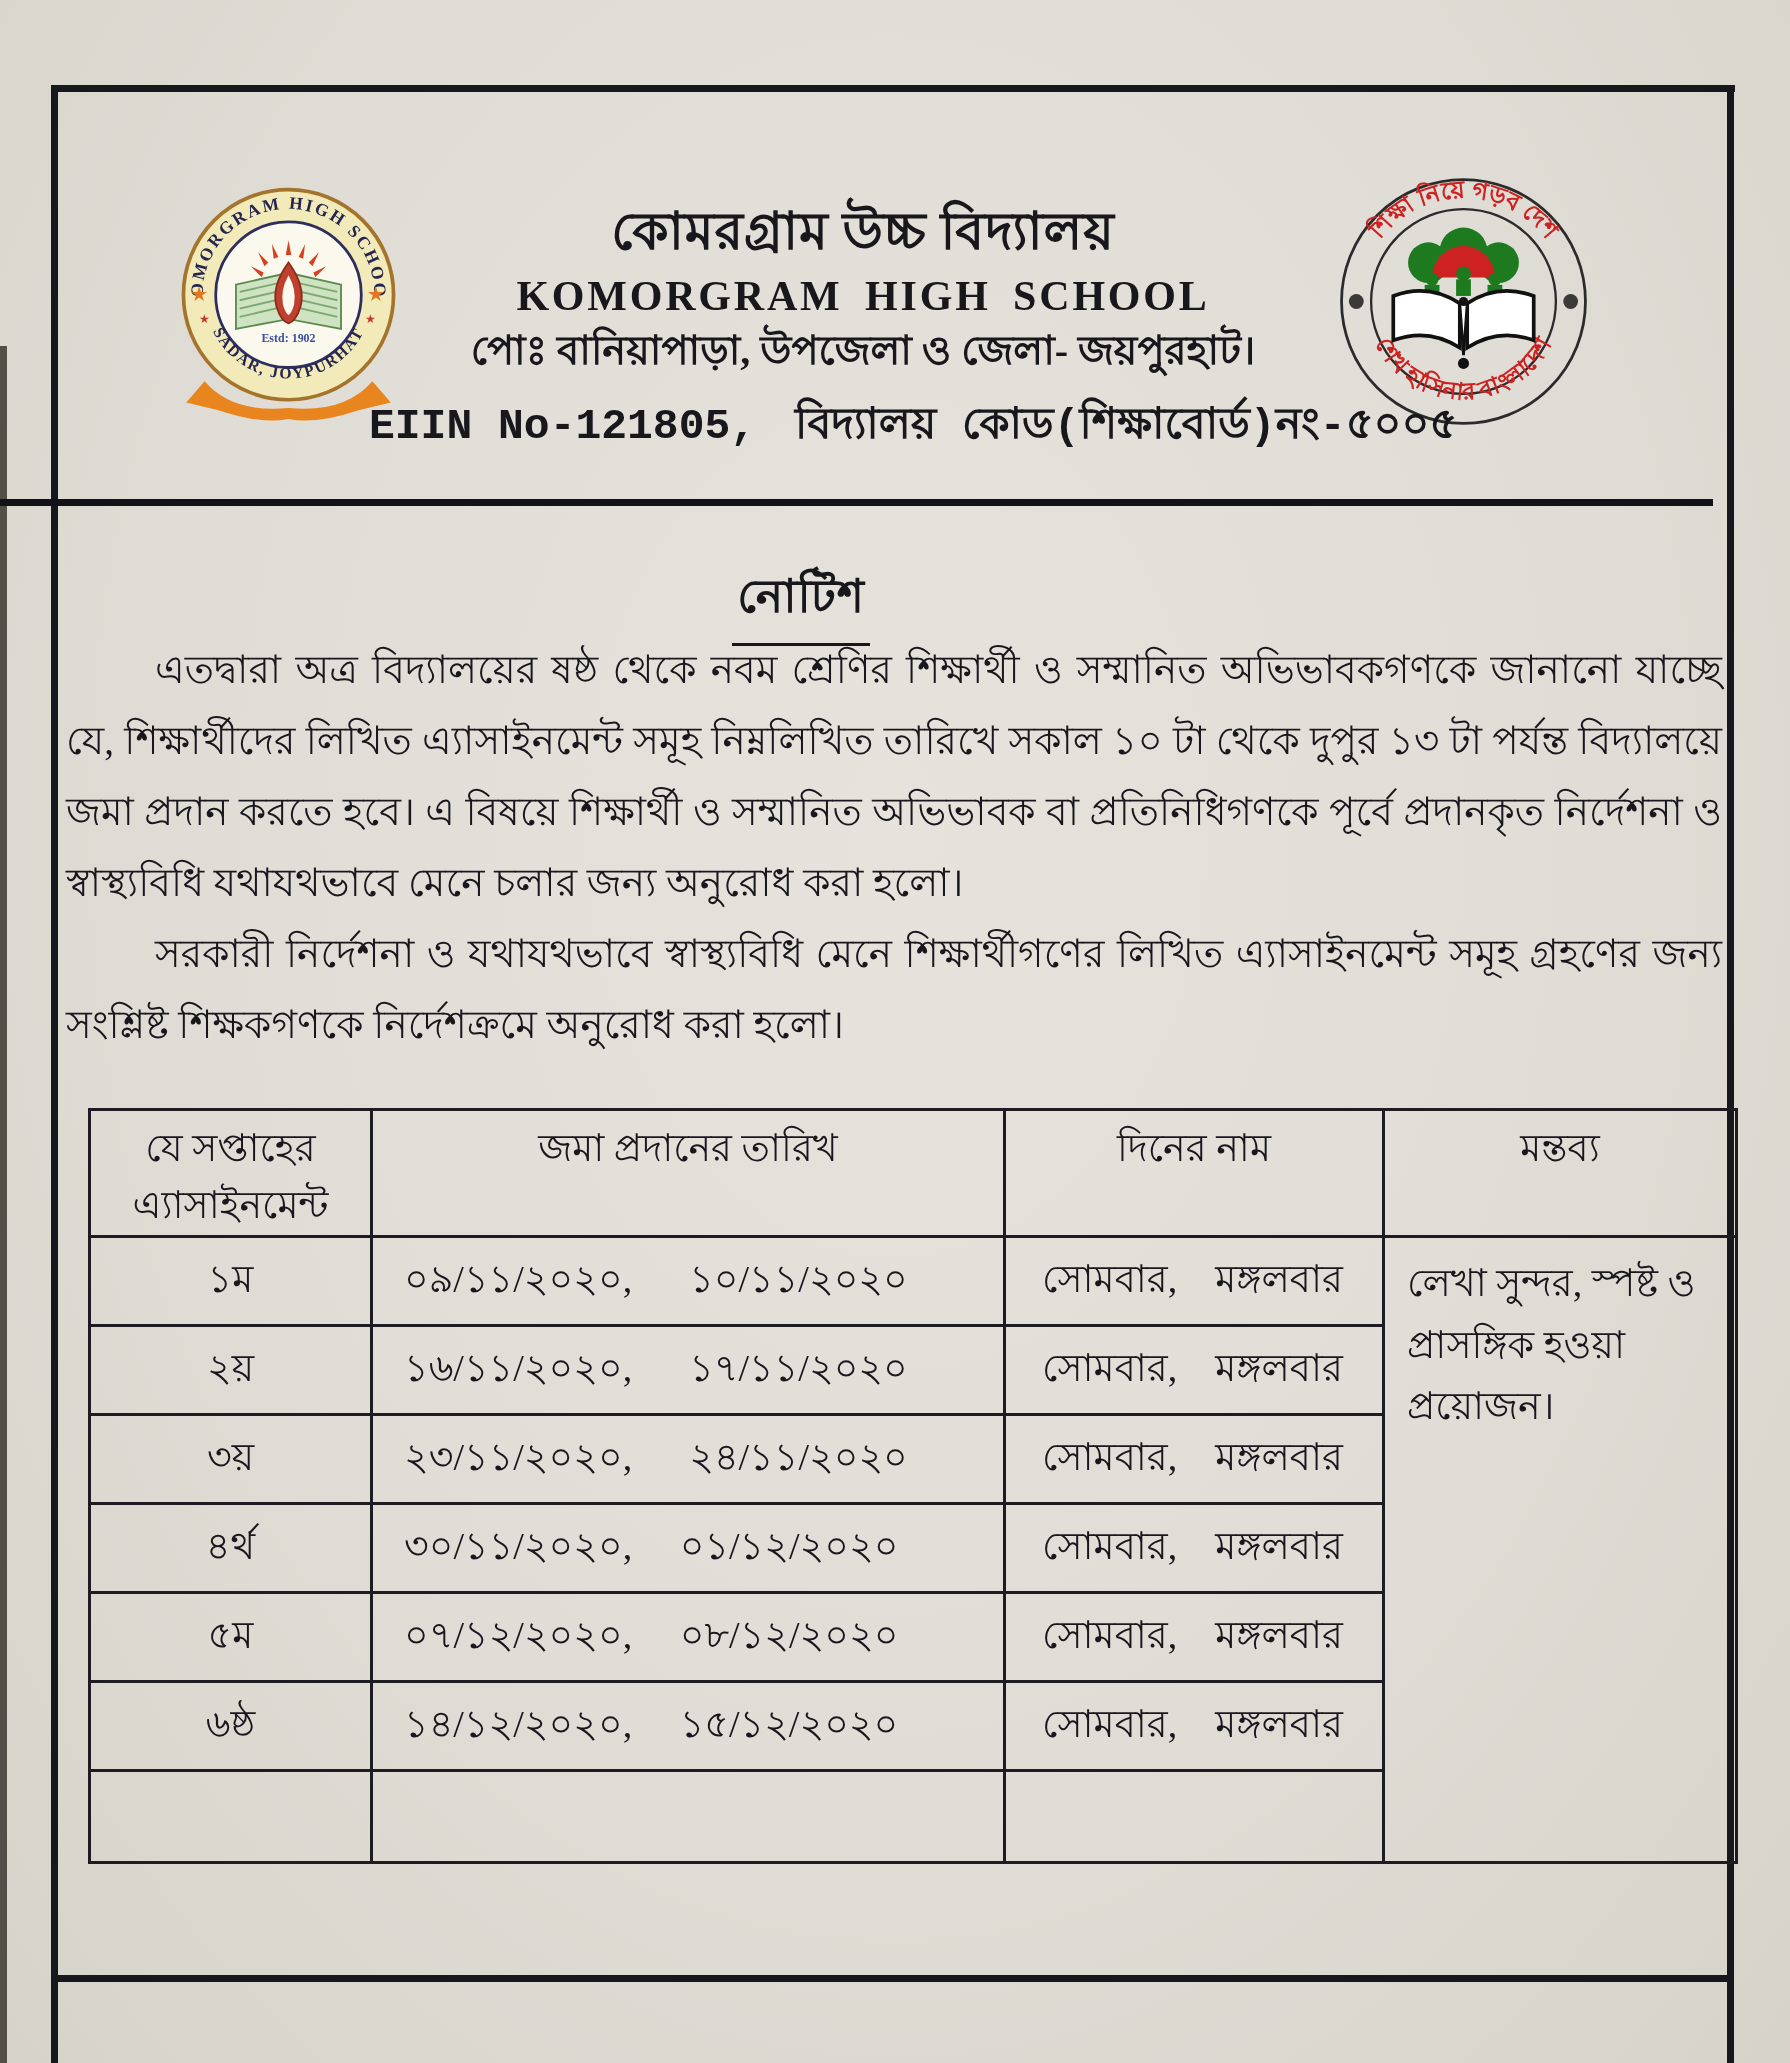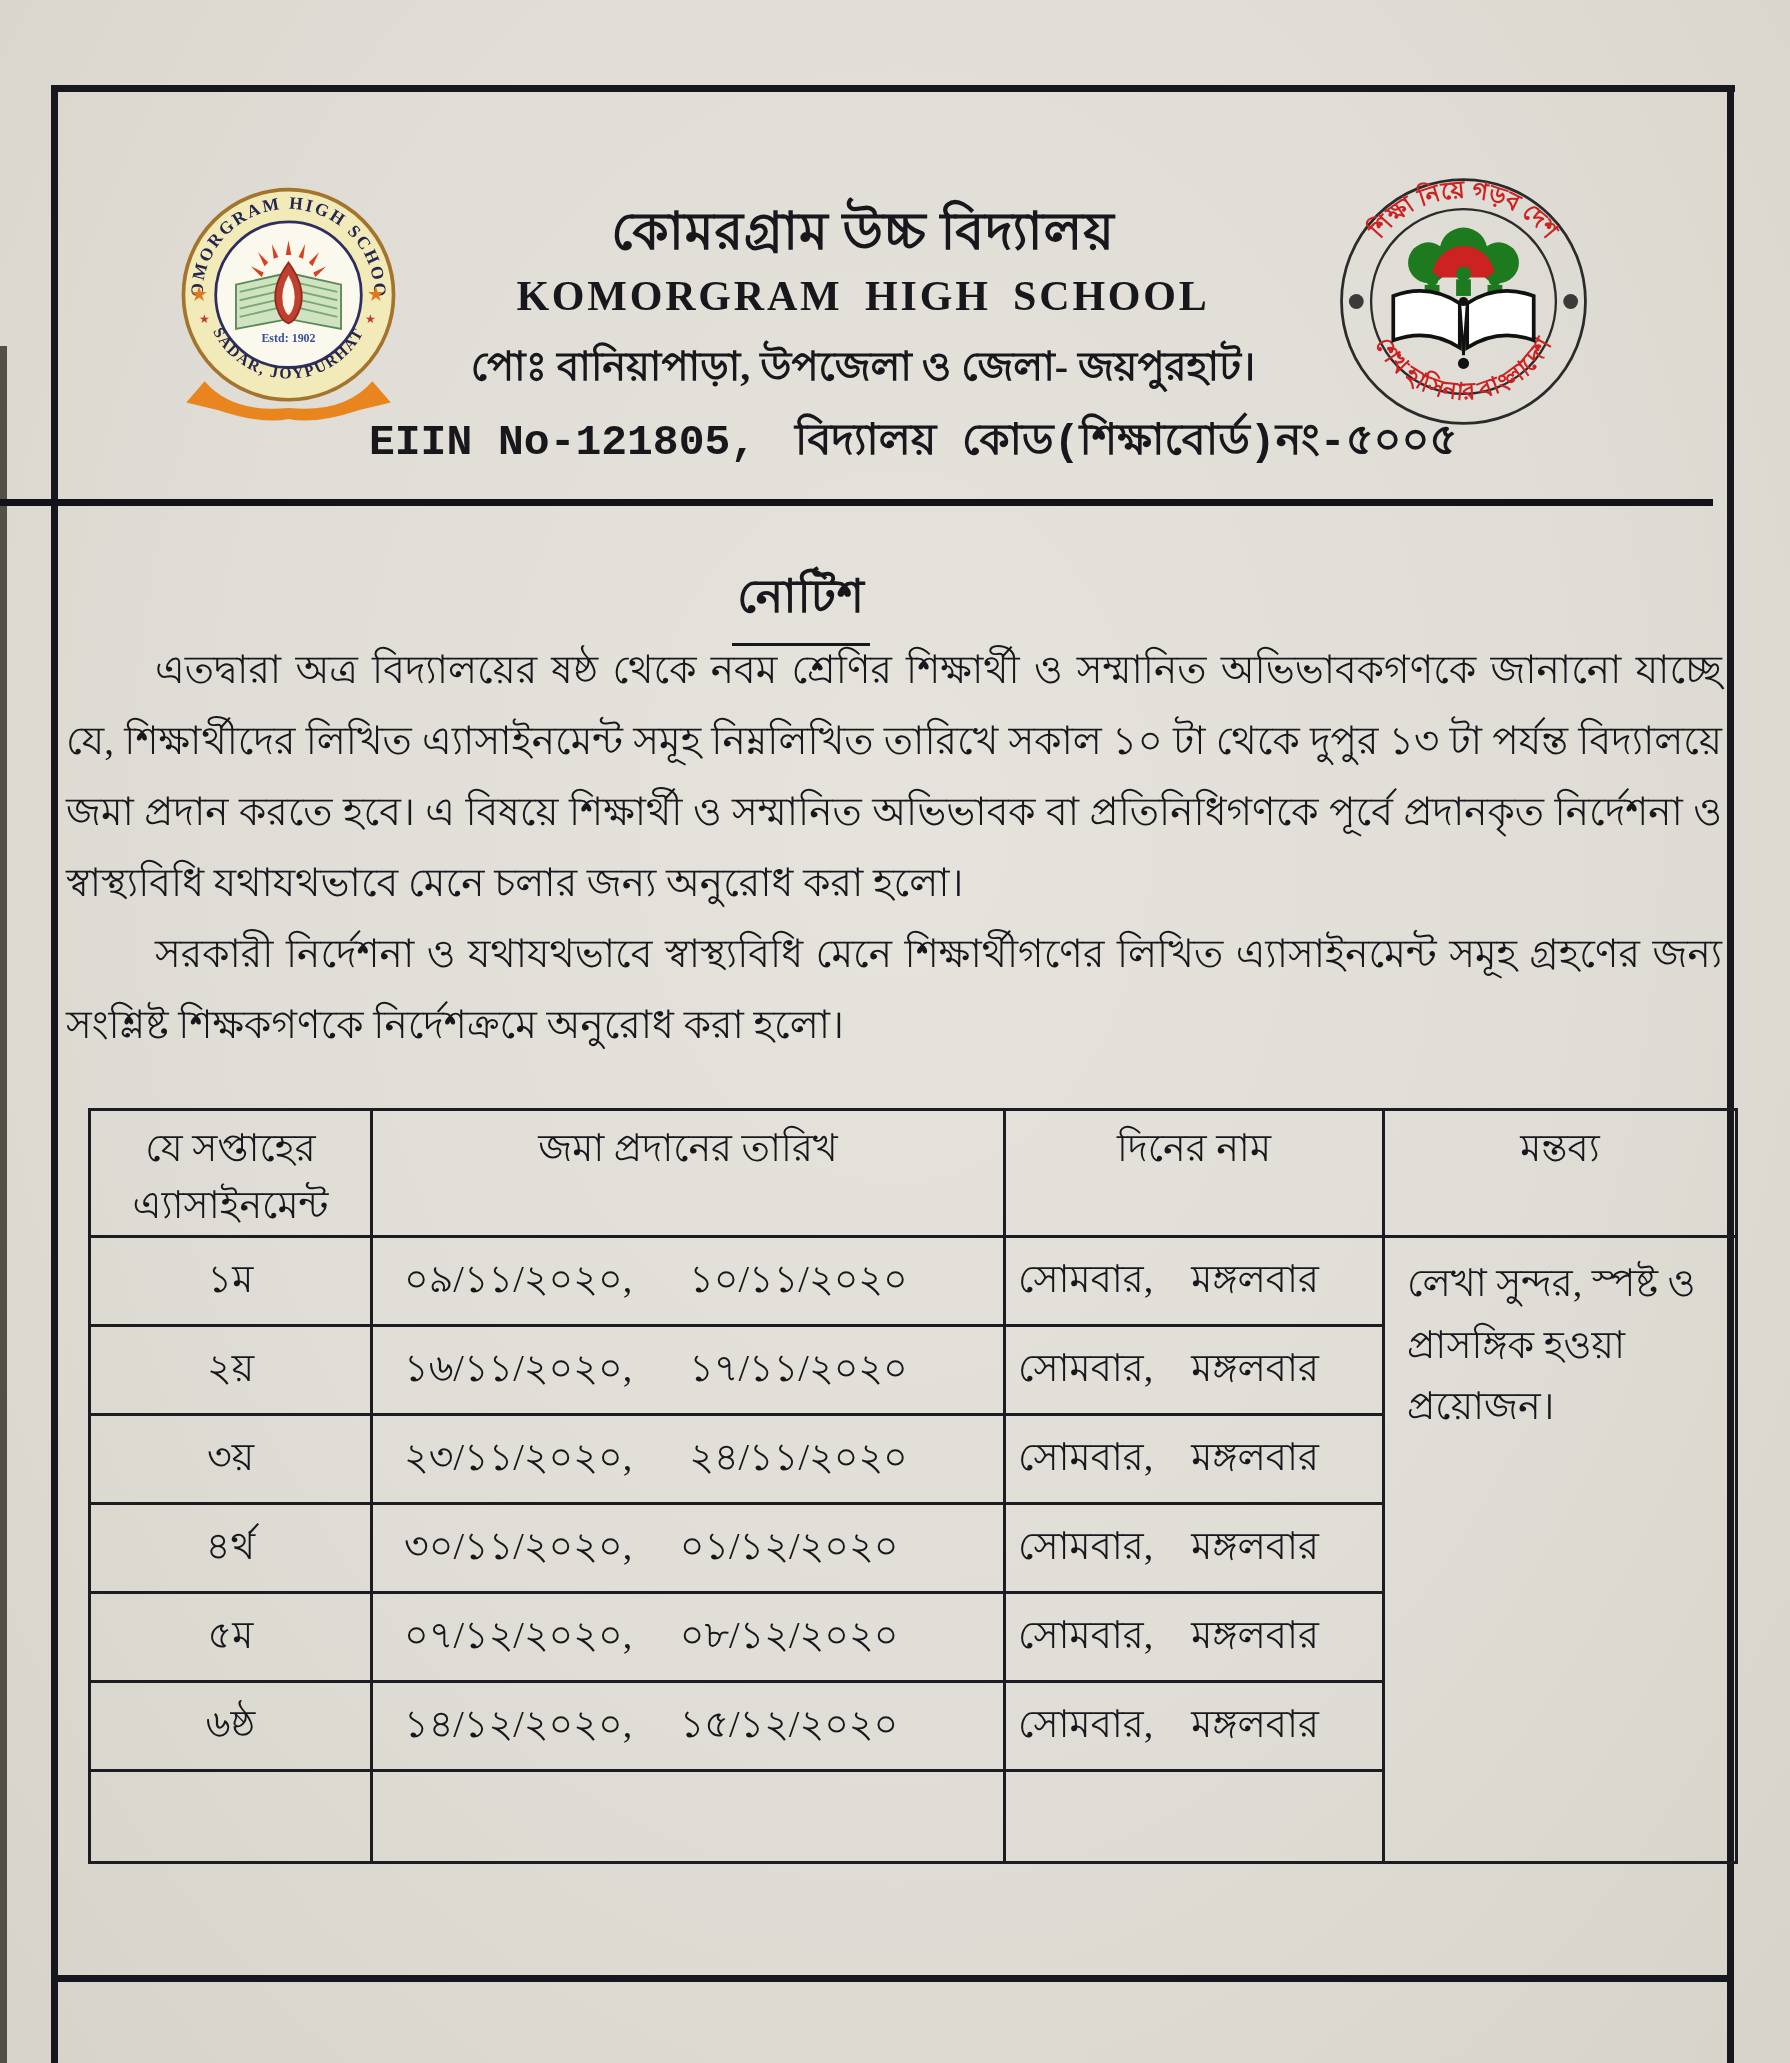--- a/index.html
+++ b/index.html
@@ -18,21 +18,21 @@
   .frame-left{position:absolute;left:51px;top:85px;width:6.5px;height:1979px;background:#17171e;}
   .frame-right{position:absolute;left:1727px;top:85px;width:6.5px;height:1979px;background:#17171e;}
   .frame-bottom{position:absolute;left:51px;top:1975px;width:1683px;height:6.5px;background:#17171e;}
 
   .logo-left{position:absolute;left:177px;top:183px;}
   .logo-right{position:absolute;left:1336px;top:174px;}
 
   .head-center{position:absolute;left:369px;top:201px;width:988px;text-align:center;line-height:1.18;}
   .school-name-bn{font-size:52px;font-weight:600;letter-spacing:0.9px;}
   .school-name-en{font-size:42px;font-weight:600;letter-spacing:2.8px;margin-top:9.2px;word-spacing:9.2px;}
-  .school-address{font-size:40px;font-weight:600;margin-top:22px;}
+  .school-address{font-size:40px;font-weight:600;margin-top:6px;}
   .eiin-line{font-size:43px;font-weight:600;margin-top:28px;white-space:nowrap;font-family:Liberation Mono, monospace;}
   .eiin-line .gap{display:inline-block;width:39px;}
 
   .contact-row{position:absolute;left:88px;top:440px;width:1632px;display:flex;justify-content:space-between;align-items:baseline;}
   .contact-row .email{font-size:42px;letter-spacing:0.5px;}
   .contact-row .mobile{font-size:42px;}
   .contact-row .mobile .num{font-weight:700;}
   .contact-row .mobile .num.it{font-style:italic;}
 
   .head-divider{position:absolute;left:0;top:499px;width:1713px;height:6.5px;background:#121218;}
@@ -49,21 +49,21 @@
   .col-week{width:277px;}
   .col-dates{width:628px;}
   .col-days{width:374px;}
   .col-comment{width:348px;}
   .notice-table th{font-size:38px;vertical-align:top;padding-top:9.2px;font-weight:500;line-height:1.5;}
   .notice-table .hrow{height:109px;}
   .notice-table .drow{height:89px;}
   .notice-table .frow{height:92px;}
   .cell-week{text-align:center;font-size:38px;vertical-align:middle;}
   .cell-dates{font-size:38px;padding-left:31px;vertical-align:middle;white-space:pre-wrap;}
-  .cell-days{font-size:38px;padding-left:12px;vertical-align:middle;white-space:pre-wrap;}
+  .cell-days{font-size:38px;padding-left:36px;vertical-align:middle;white-space:pre-wrap;}
   .cell-comment{font-size:38px;vertical-align:top;padding:14.8px 16.6px 0 22px;line-height:1.62;}
 
   .signature{position:absolute;left:1084px;top:1853px;width:461px;text-align:center;line-height:1.45;}
   .sig-name{font-size:40px;font-weight:600;}
   .sig-title{font-size:40px;font-weight:600;}
 </style>
 </head>
 <body>
 
 <div class="page">

